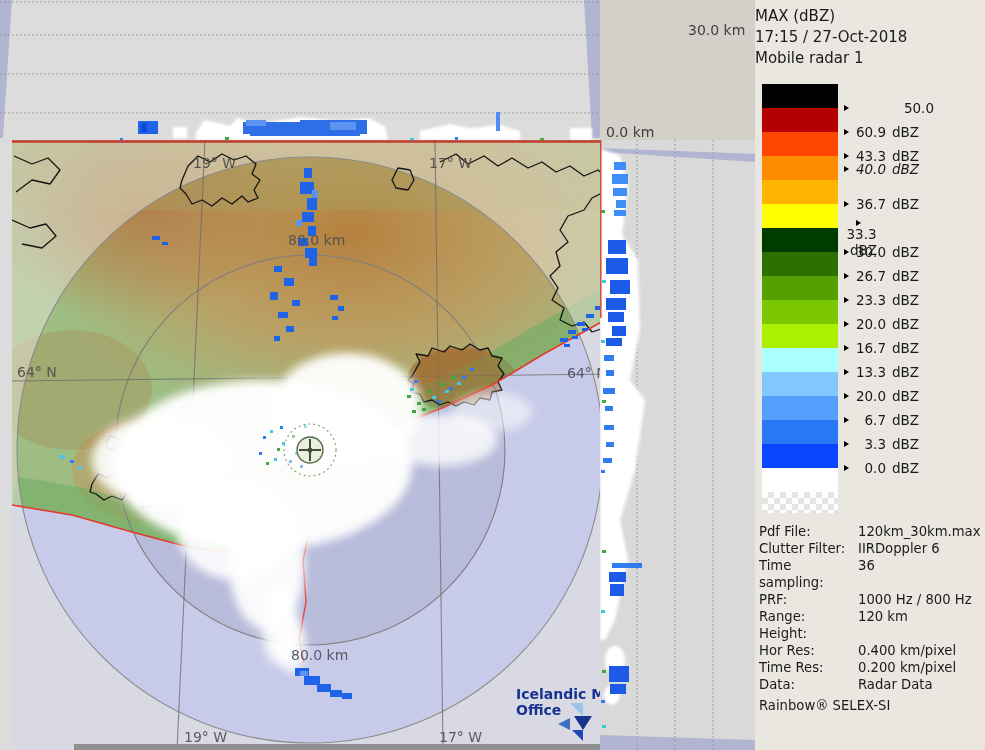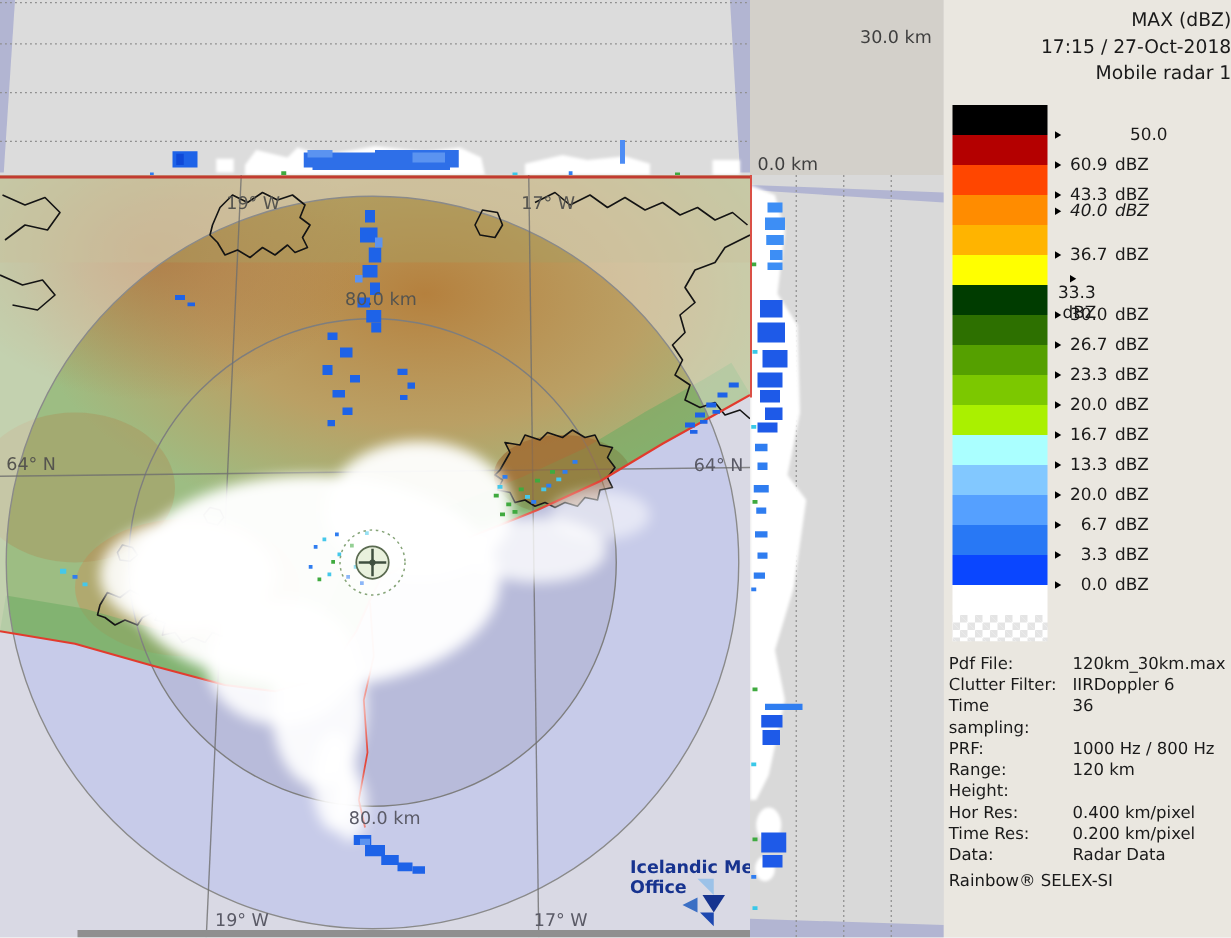--- a/index.html
+++ b/index.html
@@ -8,37 +8,37 @@
   .stage{position:relative;width:985px;height:750px;overflow:hidden;background:#dcdcdc;}
 
   
   .top-profile{position:absolute;left:0;top:0;width:600px;height:140px;}
   .right-profile{position:absolute;left:600px;top:140px;width:155px;height:610px;}
   .corner-area{position:absolute;left:600px;top:0;width:155px;height:140px;background:#d3d0ca;}
 
   .axis-label{position:absolute;font-size:14px;color:#3f3f3f;white-space:nowrap;}
 
   
-  .map-wrap{position:absolute;left:0;top:140px;width:600px;height:610px;}
+  .map-wrap{position:absolute;left:12px;top:140px;width:600px;height:610px;}
 
   .map-label{position:absolute;font-size:14px;color:#55544f;white-space:nowrap;}
   .map-label.sea{color:#5a5a66;}
 
   
   .imo-logo{position:absolute;left:504px;top:686px;width:110px;height:56px;}
   .imo-text{font-size:14px;font-weight:bold;color:#17338f;line-height:16px;}
   .tri{position:absolute;width:0;height:0;}
   .tri-a{left:54px;top:17px;border-top:13px solid #9cc2e8;border-left:13px solid transparent;}
   .tri-b{left:42px;top:32px;border-right:12px solid #3b6fc4;border-top:6px solid transparent;border-bottom:6px solid transparent;}
   .tri-c{left:58px;top:30px;border-top:14px solid #16338f;border-left:9px solid transparent;border-right:9px solid transparent;}
   .tri-d{left:56px;top:44px;border-top:11px solid #1d48b0;border-left:11px solid transparent;}
 
   
   .side-panel{position:absolute;left:755px;top:0;width:230px;height:750px;background:#eae7e0;color:#1a1a1a;}
-  .panel-title-block{position:absolute;top:6px;left:0;width:100%;text-align:right;font-size:15px;line-height:21px;}
+  .panel-title-block{position:absolute;top:6px;left:0;width:100%;text-align:left;font-size:15px;line-height:21px;}
   .legend{position:absolute;left:7px;top:84px;width:216px;height:346px;}
   .legend-swatch{position:absolute;left:0;width:76px;height:24px;}
   .legend-band-white{position:absolute;left:0;top:384px;width:76px;height:24px;background:#ffffff;}
   .legend-band-checker{position:absolute;left:0;top:408px;width:76px;height:21px;
     background-image:linear-gradient(45deg,#e4e4e4 25%,transparent 25%,transparent 75%,#e4e4e4 75%),
                      linear-gradient(45deg,#e4e4e4 25%,#ffffff 25%,#ffffff 75%,#e4e4e4 75%);
     background-size:12px 12px;background-position:0 0,6px 6px;}
   .legend-label{position:absolute;left:82px;height:16px;display:flex;align-items:center;font-size:13.5px;white-space:nowrap;}
   .legend-arrow{width:0;height:0;border-left:5px solid #000;border-top:3.5px solid transparent;border-bottom:3.5px solid transparent;margin-right:5px;}
   .legend-value{display:inline-block;width:32px;text-align:right;}

